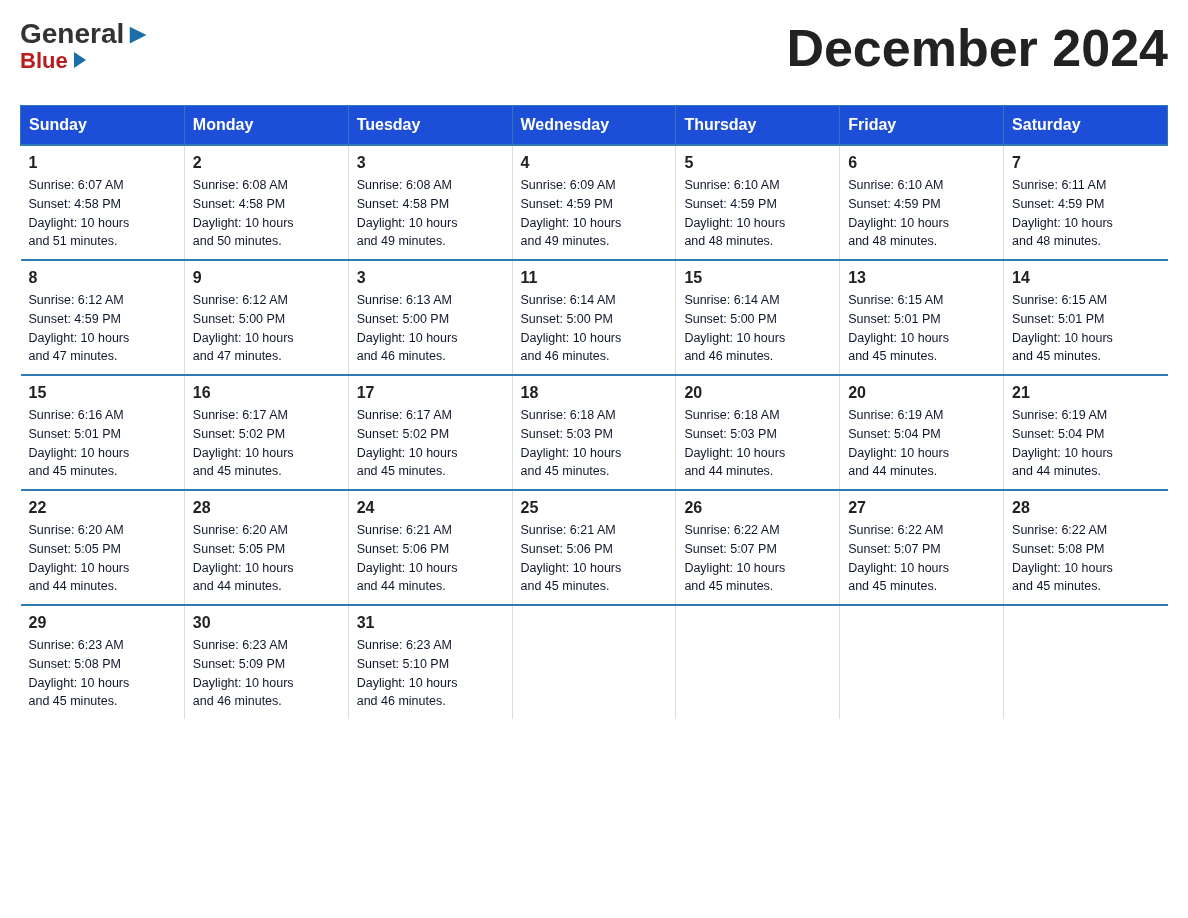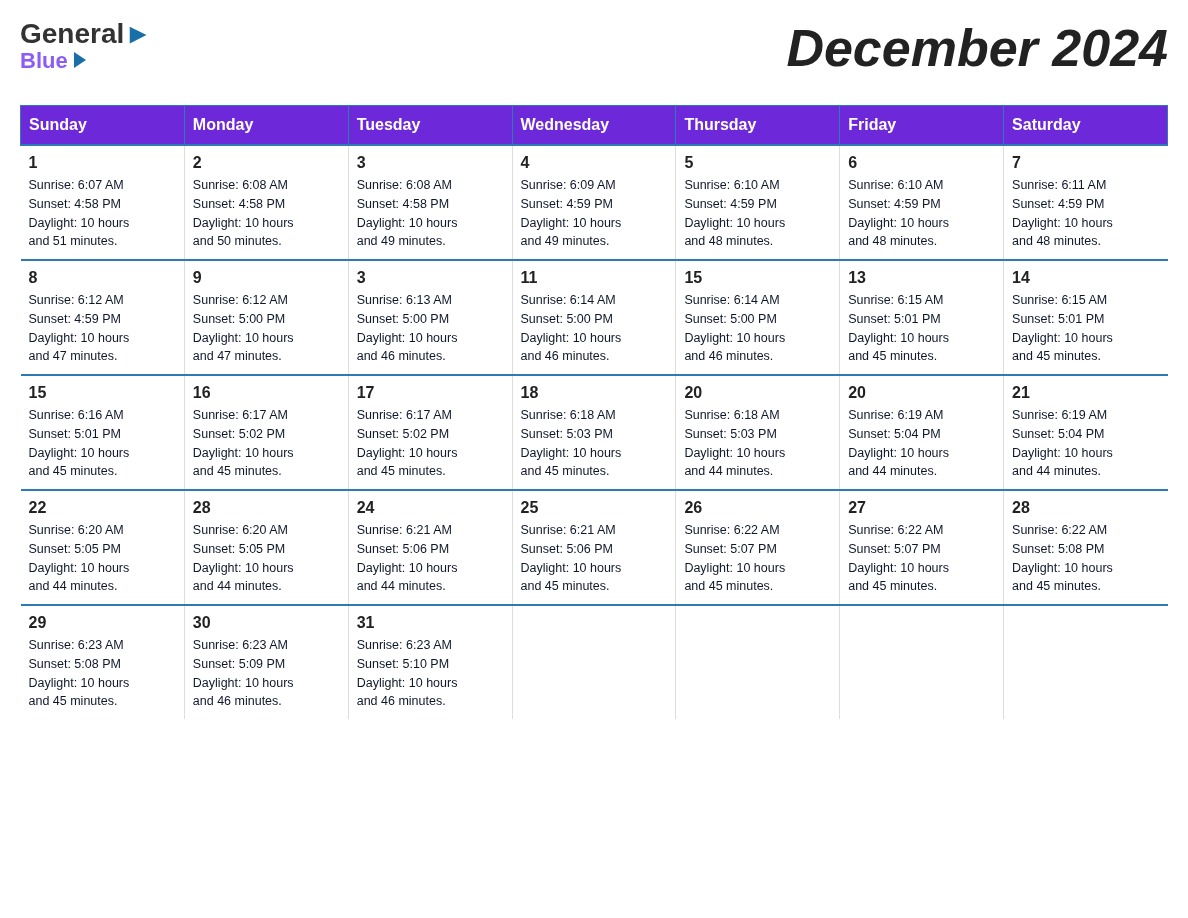--- a/index.html
+++ b/index.html
@@ -26,21 +26,21 @@
       font-weight: bold;
       color: #333;
       line-height: 1;
     }
     .logo-general span {
       color: #1a6fa8;
     }
     .logo-blue {
       font-size: 22px;
       font-weight: bold;
-      color: #8b5cf6;
+      color: #b91c1c;
       display: flex;
       align-items: center;
       gap: 2px;
     }
     .logo-arrow {
       width: 0;
       height: 0;
       border-left: 12px solid #1a6fa8;
       border-top: 8px solid transparent;
       border-bottom: 8px solid transparent;
@@ -48,34 +48,33 @@
       margin-top: -2px;
     }
     .title-block {
       text-align: right;
     }
     .month-title {
       font-size: 52px;
       font-weight: bold;
       color: #222;
       line-height: 1.1;
-      font-style: italic;
     }
     .location {
       font-size: 22px;
       color: #444;
       margin-top: 4px;
     }
     table {
       width: 100%;
       border-collapse: collapse;
       table-layout: fixed;
     }
     thead tr {
-      background-color: #6d28d9;
+      background-color: #1d4ed8;
     }
     thead th {
       color: #fff;
       font-size: 16px;
       font-weight: bold;
       padding: 10px 8px;
       text-align: left;
       border: 1px solid #2e7ab5;
     }
     tbody tr {

